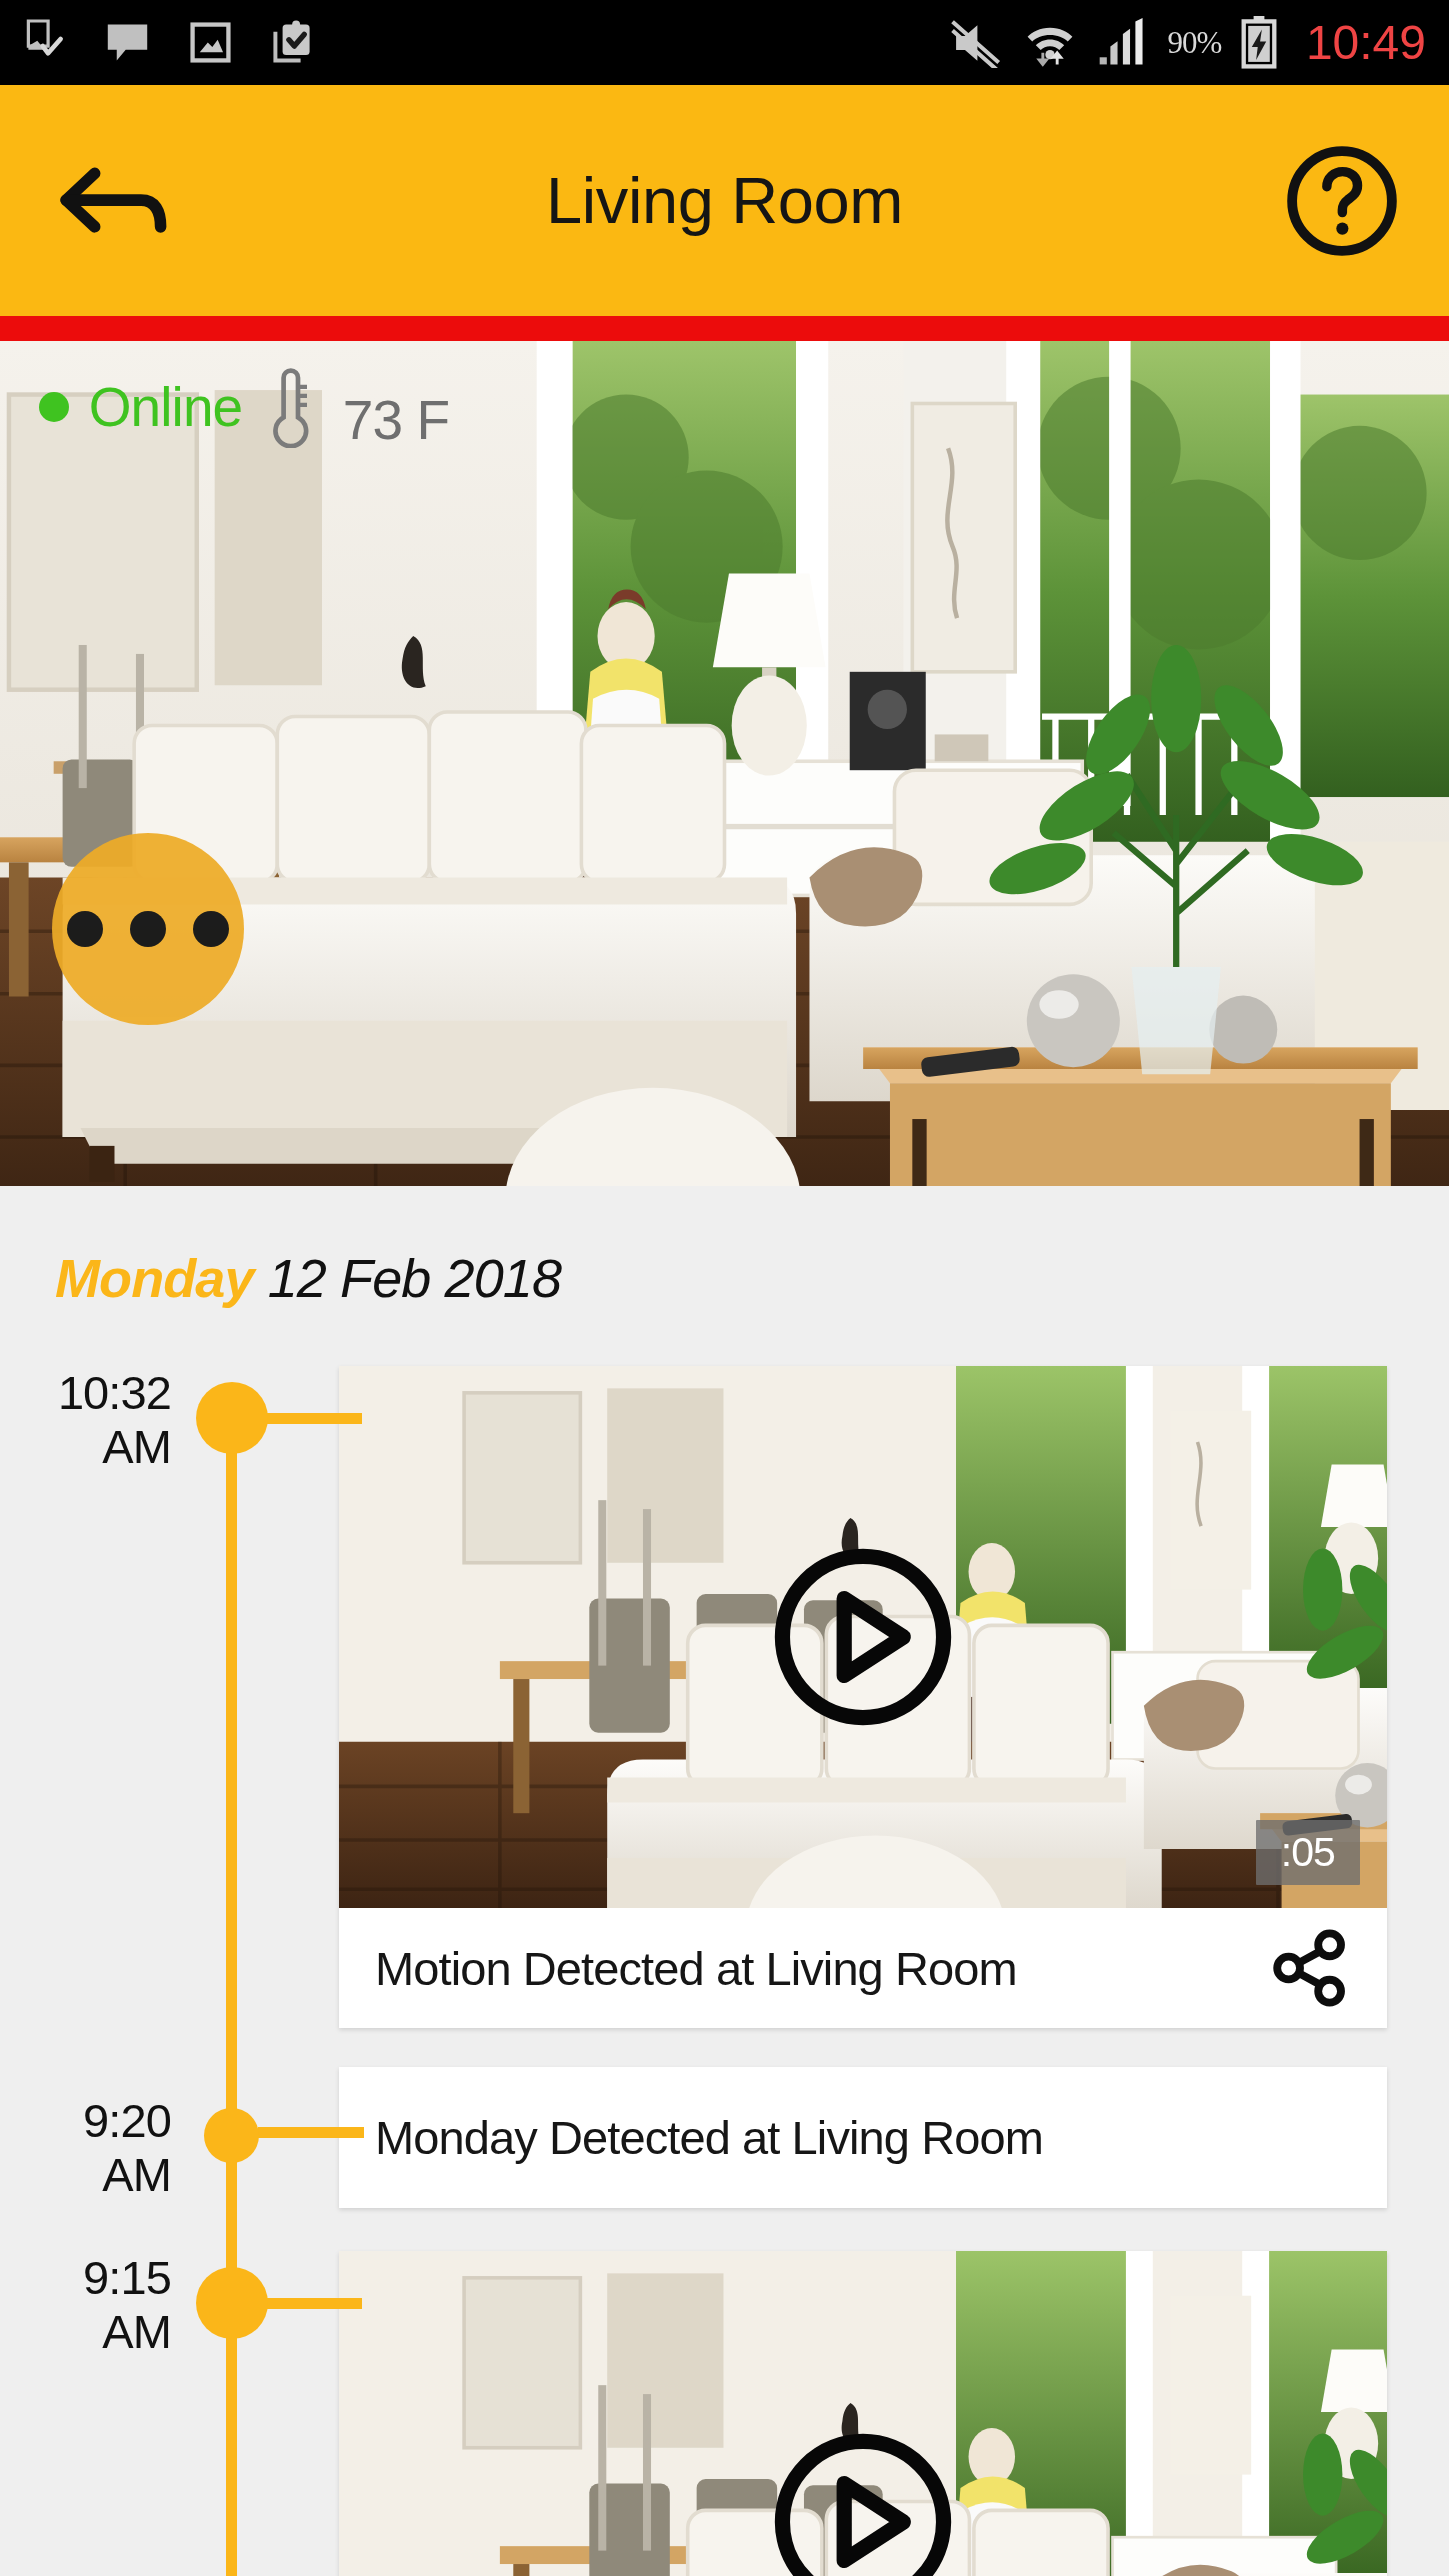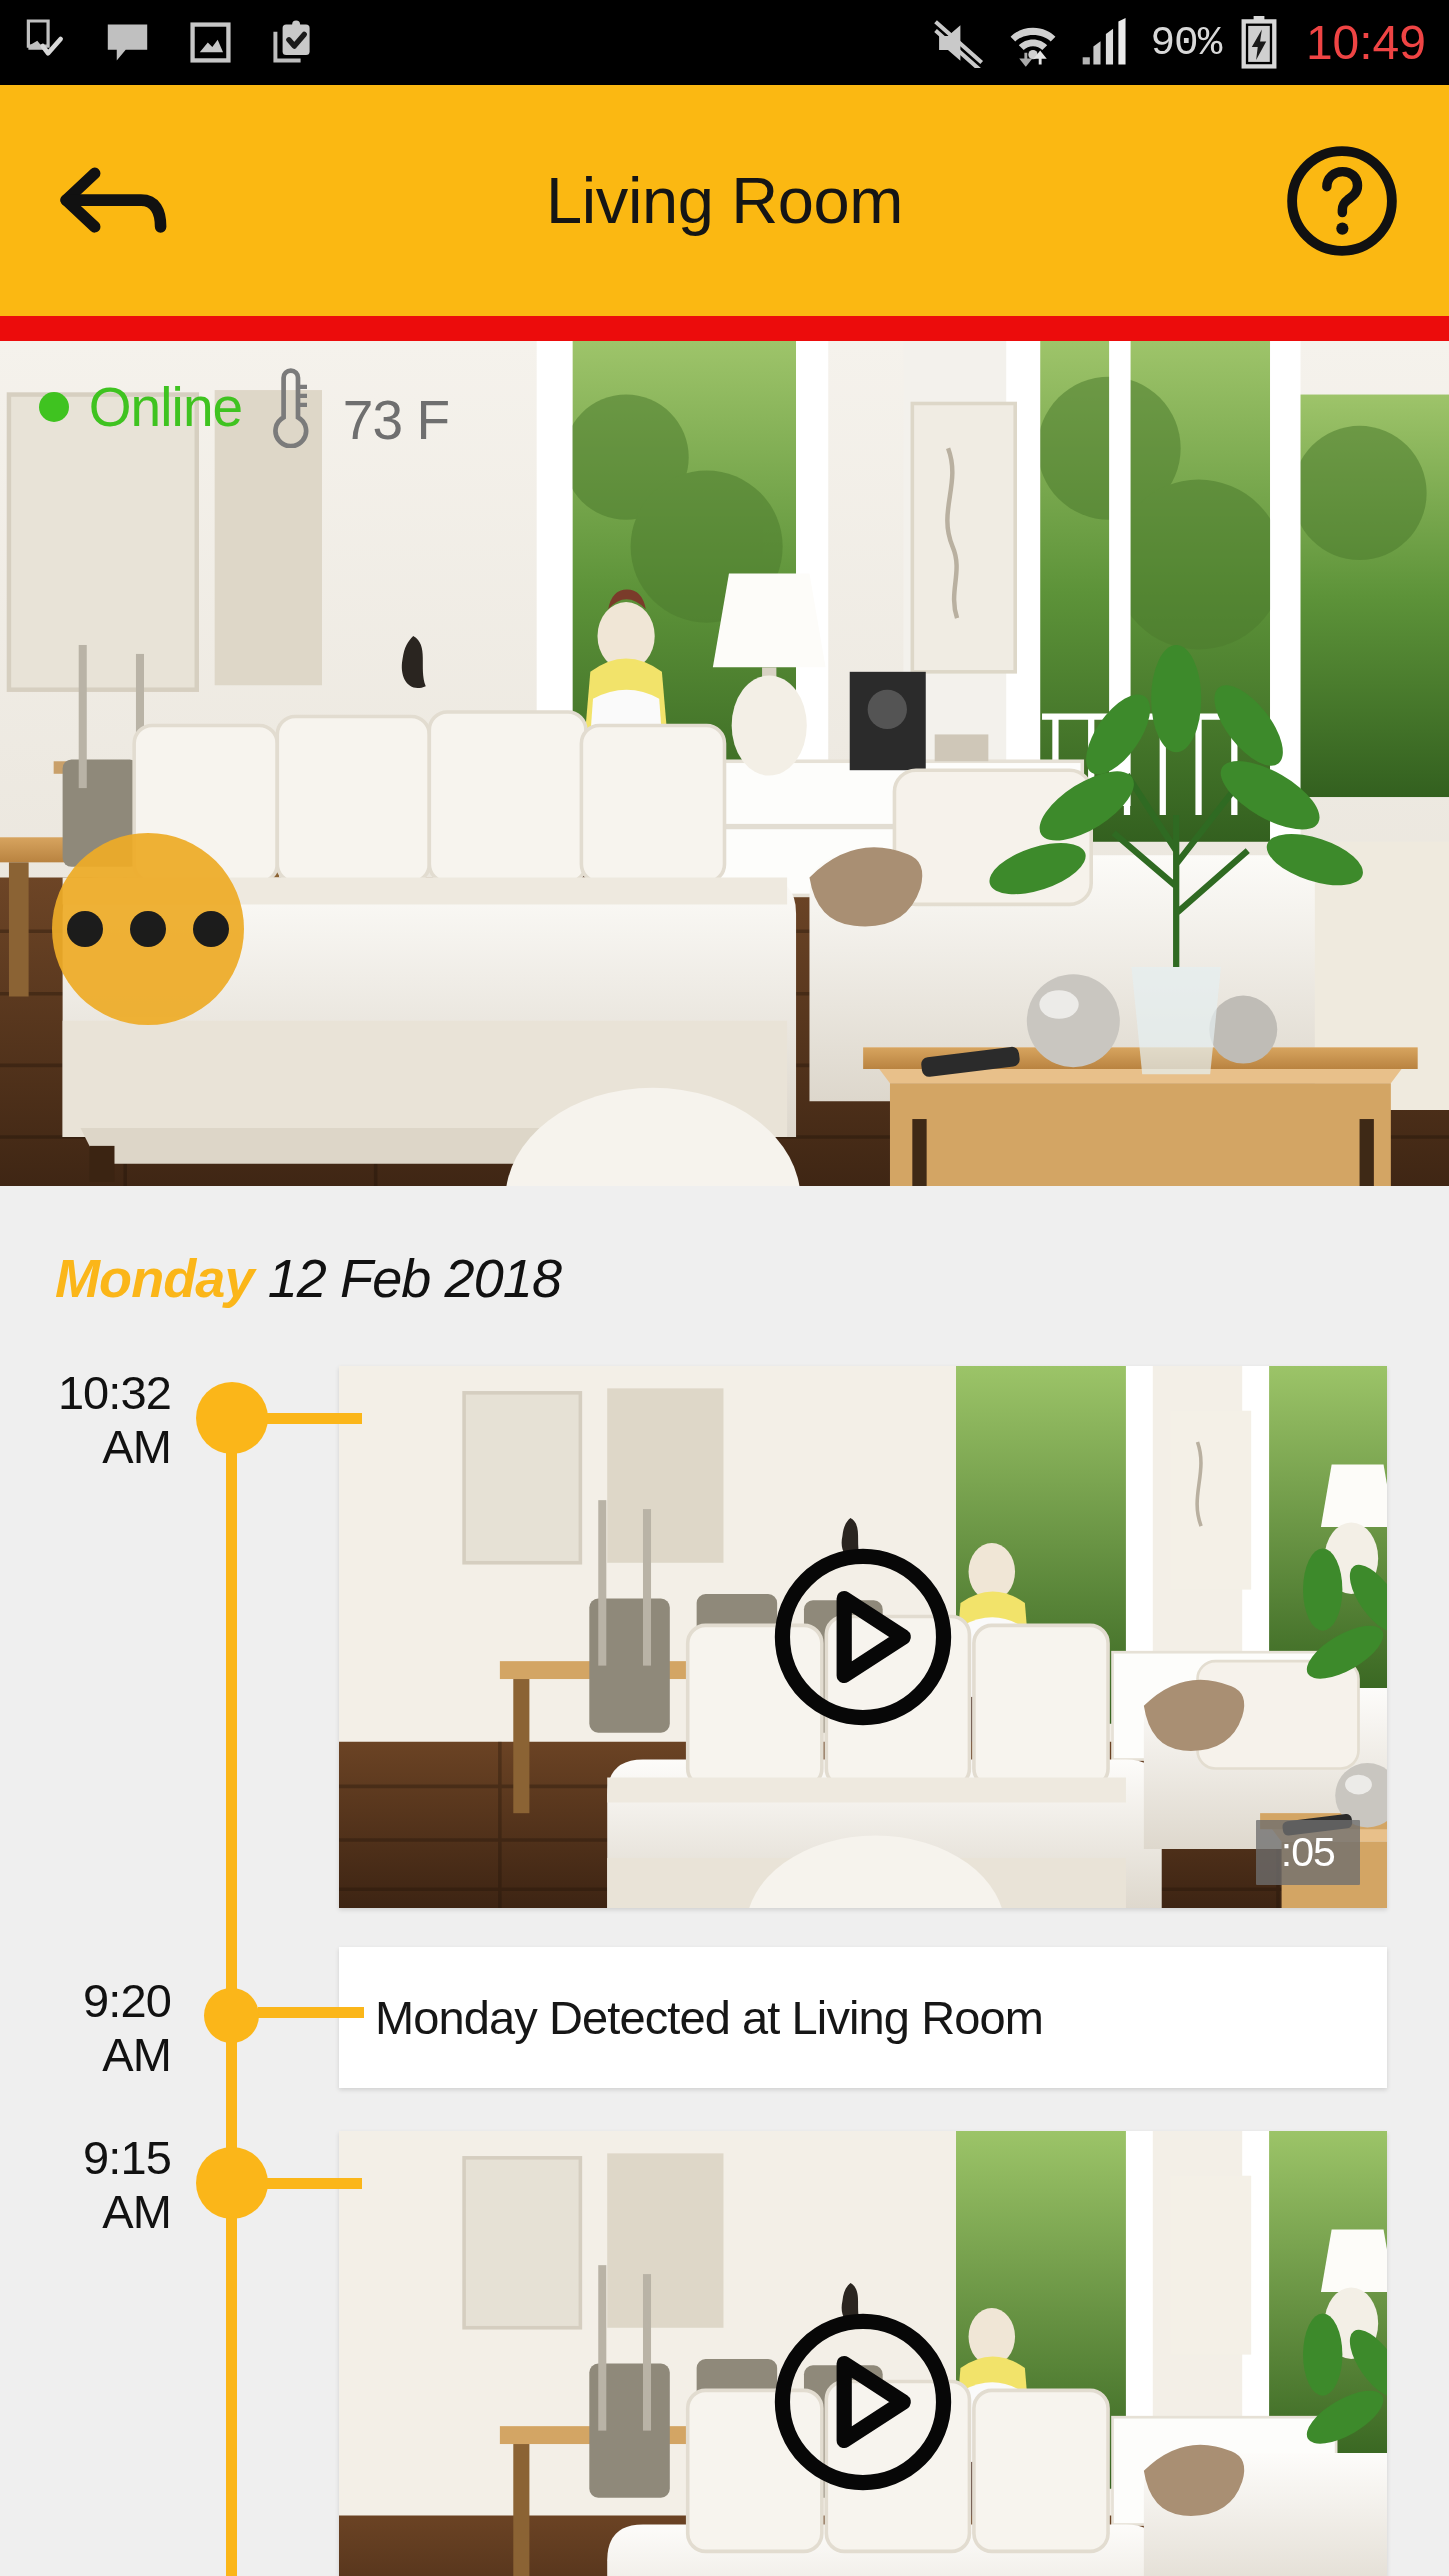--- a/index.html
+++ b/index.html
@@ -13,22 +13,22 @@
   
   .statusbar{
     position:relative; width:1449px; height:85px;
     background:#000; display:flex; align-items:center;
     padding:0 23px;
   }
   .sb-left{ display:flex; align-items:center; gap:38px; }
   .sb-right{ margin-left:auto; display:flex; align-items:center; gap:19.7px; }
   .sb-icon{ display:block; }
   .sb-pct{
-    color:#d8d8d8; font-size:41px; letter-spacing:-0.9px;
-    font-family:Liberation Mono, monospace;
+    color:#d8d8d8; font-size:31px; letter-spacing:-0.9px;
+    font-family:Liberation Serif, serif;
   }
   .sb-time{
     color:#ef4444; font-size:48px; letter-spacing:0px; margin-left:9px;
     font-family:"Liberation Sans", sans-serif;
   }
 
   
   .appbar{
     position:relative; width:1449px; height:231px;
     background:#fbb812;
@@ -470,20 +470,31 @@
             <ellipse cx="600" cy="630" rx="145" ry="105" fill="#f6f3ed"></ellipse>
           </svg>
           <div class="play-wrap">
             <svg width="188" height="188" viewBox="0 0 105 105">
               <circle cx="52.5" cy="52.5" r="45" fill="none" stroke="#070707" stroke-width="8.5"></circle>
               <path d="M42 31l33 21.5L42 74z" fill="none" stroke="#070707" stroke-width="8.5" stroke-linejoin="round"></path>
             </svg>
           </div>
           <div class="dur">:05</div>
         </div>
+        <div class="caption">
+          <span class="caption-text">Motion Detected at Living Room</span>
+          <span class="share-btn">
+            <svg width="82" height="82" viewBox="0 0 46 46">
+              <circle cx="34" cy="10" r="6.4" fill="none" stroke="#0d0d0d" stroke-width="4.4"></circle>
+              <circle cx="34" cy="36" r="6.4" fill="none" stroke="#0d0d0d" stroke-width="4.4"></circle>
+              <circle cx="11" cy="23" r="6.4" fill="none" stroke="#0d0d0d" stroke-width="4.4"></circle>
+              <path d="M17 20l11-6M17 26l11 6" stroke="#0d0d0d" stroke-width="4.4" stroke-linecap="round"></path>
+            </svg>
+          </span>
+        </div>
       </div>
     </div>
 
     <div class="event" style="margin-top:39px;">
       <div class="ev-time" style="padding-top:27px;">
         <span>9:20</span>
         <span class="ampm">AM</span>
       </div>
       <div class="node small" style="top:41px;"></div>
       <div class="connector" style="left:258px; top:60px; width:106px;"></div>

